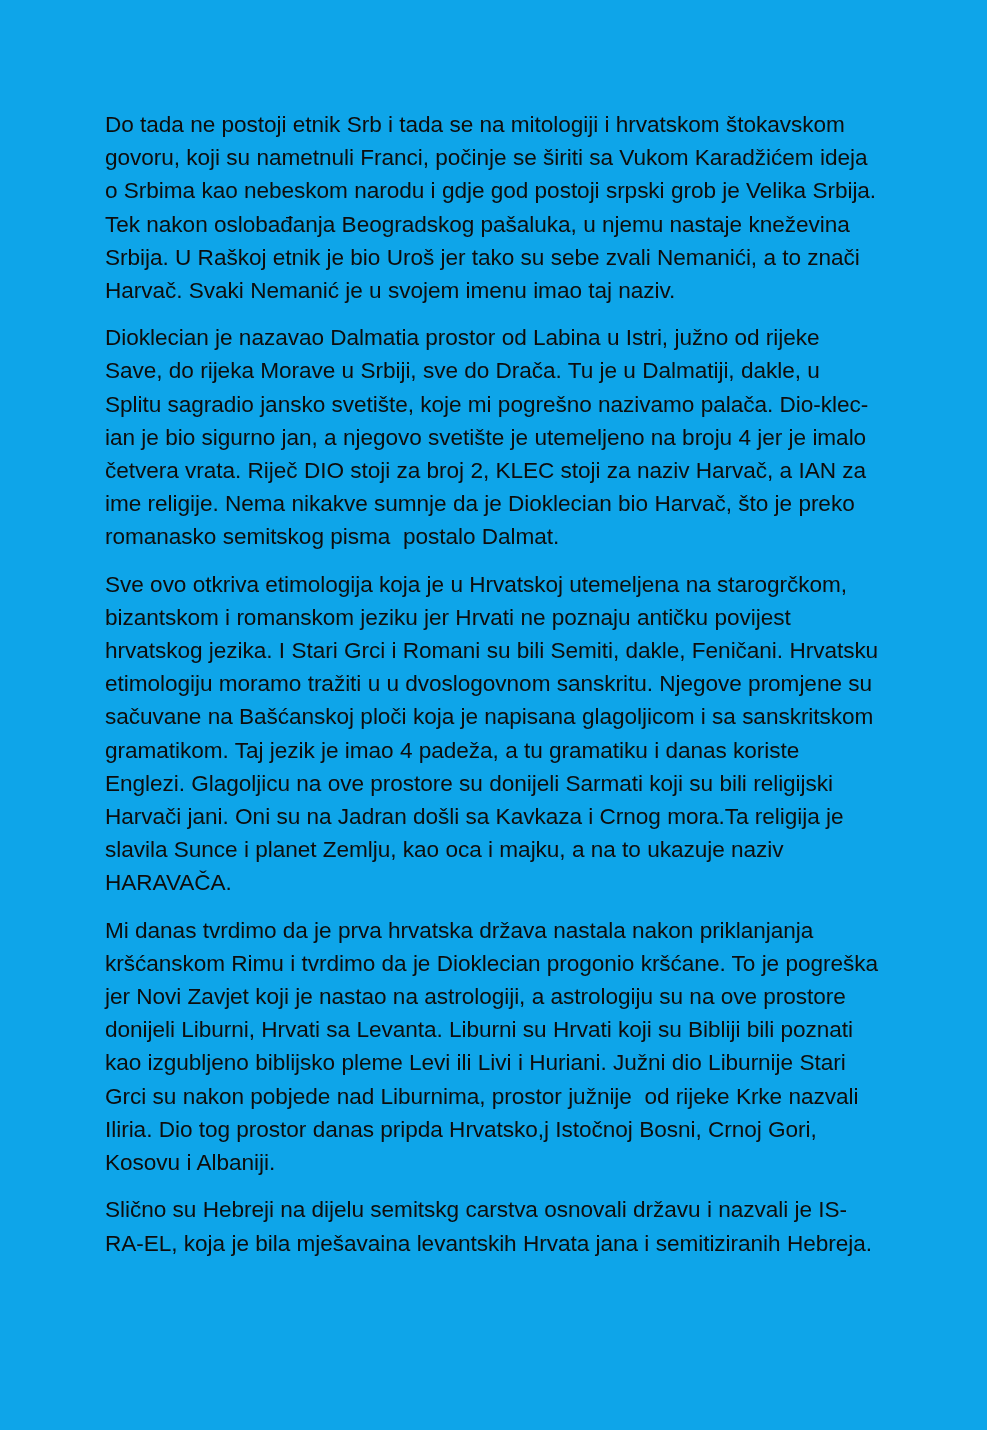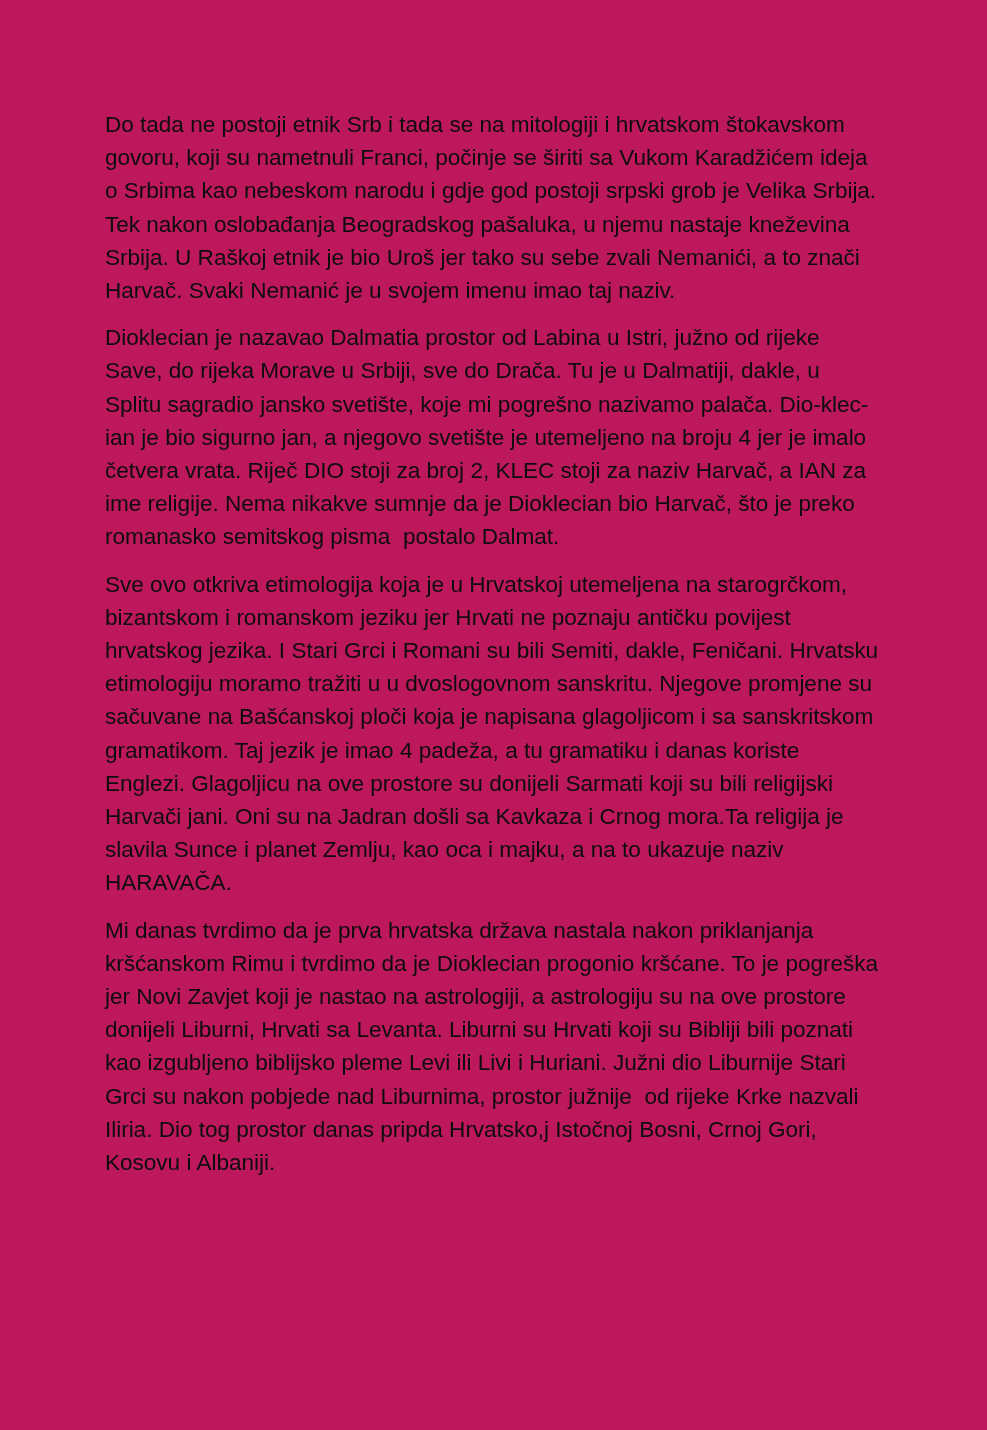--- a/index.html
+++ b/index.html
@@ -8,21 +8,21 @@
     padding: 0;
     background: #ffffff;
   }
   body {
     font-family: "Liberation Sans", "DejaVu Sans", sans-serif;
   }
   .page {
     position: relative;
     width: 987px;
     height: 1430px;
-    background: #be185d;
+    background: #0ea5e9;
     overflow: hidden;
     box-sizing: border-box;
   }
   .doc-body {
     position: absolute;
     left: 105px;
     top: 108px;
     width: 776px;
   }
   .para {
@@ -43,14 +43,15 @@
 </style>
 </head>
 <body>
 
 <div class="page">
   <div class="doc-body">
     <p class="para">Do tada ne postoji etnik Srb i tada se na mitologiji i hrvatskom štokavskom govoru, koji su nametnuli Franci, počinje se širiti sa Vukom Karadžićem ideja o Srbima kao nebeskom narodu i gdje god postoji srpski grob je Velika Srbija. Tek nakon oslobađanja Beogradskog pašaluka, u njemu nastaje kneževina Srbija. U Raškoj etnik je bio Uroš jer tako su sebe zvali Nemanići, a to znači Harvač. Svaki Nemanić je u svojem imenu imao taj naziv.</p>
     <p class="para">Dioklecian je nazavao Dalmatia prostor od Labina u Istri, južno od rijeke Save, do rijeka Morave u Srbiji, sve do Drača. Tu je u Dalmatiji, dakle, u Splitu sagradio jansko svetište, koje mi pogrešno nazivamo palača. Dio-klec-ian je bio sigurno jan, a njegovo svetište je utemeljeno na broju 4 jer je imalo četvera vrata. Riječ DIO stoji za broj 2, KLEC stoji za naziv Harvač, a IAN za ime religije. Nema nikakve sumnje da je Dioklecian bio Harvač, što je preko romanasko semitskog pisma  postalo Dalmat.</p>
     <p class="para">Sve ovo otkriva etimologija koja je u Hrvatskoj utemeljena na starogrčkom, bizantskom i romanskom jeziku jer Hrvati ne poznaju antičku povijest hrvatskog jezika. I Stari Grci i Romani su bili Semiti, dakle, Feničani. Hrvatsku etimologiju moramo tražiti u u dvoslogovnom sanskritu. Njegove promjene su sačuvane na Bašćanskoj ploči koja je napisana glagoljicom i sa sanskritskom gramatikom. Taj jezik je imao 4 padeža, a tu gramatiku i danas koriste Englezi. Glagoljicu na ove prostore su donijeli Sarmati koji su bili religijski Harvači jani. Oni su na Jadran došli sa Kavkaza i Crnog mora.Ta religija je slavila Sunce i planet Zemlju, kao oca i majku, a na to ukazuje naziv HARAVAČA.</p>
     <p class="para">Mi danas tvrdimo da je prva hrvatska država nastala nakon priklanjanja kršćanskom Rimu i tvrdimo da je Dioklecian progonio kršćane. To je pogreška jer Novi Zavjet koji je nastao na astrologiji, a astrologiju su na ove prostore donijeli Liburni, Hrvati sa Levanta. Liburni su Hrvati koji su Bibliji bili poznati kao izgubljeno biblijsko pleme Levi ili Livi i Huriani. Južni dio Liburnije Stari Grci su nakon pobjede nad Liburnima, prostor južnije  od rijeke Krke nazvali Iliria. Dio tog prostor danas pripda Hrvatsko,j Istočnoj Bosni, Crnoj Gori, Kosovu i Albaniji.</p>
+    <p class="para">Slično su Hebreji na dijelu semitskg carstva osnovali državu i nazvali je IS-RA-EL, koja je bila mješavaina levantskih Hrvata jana i semitiziranih Hebreja.</p>
   </div>
 </div>
 
 </body></html>

